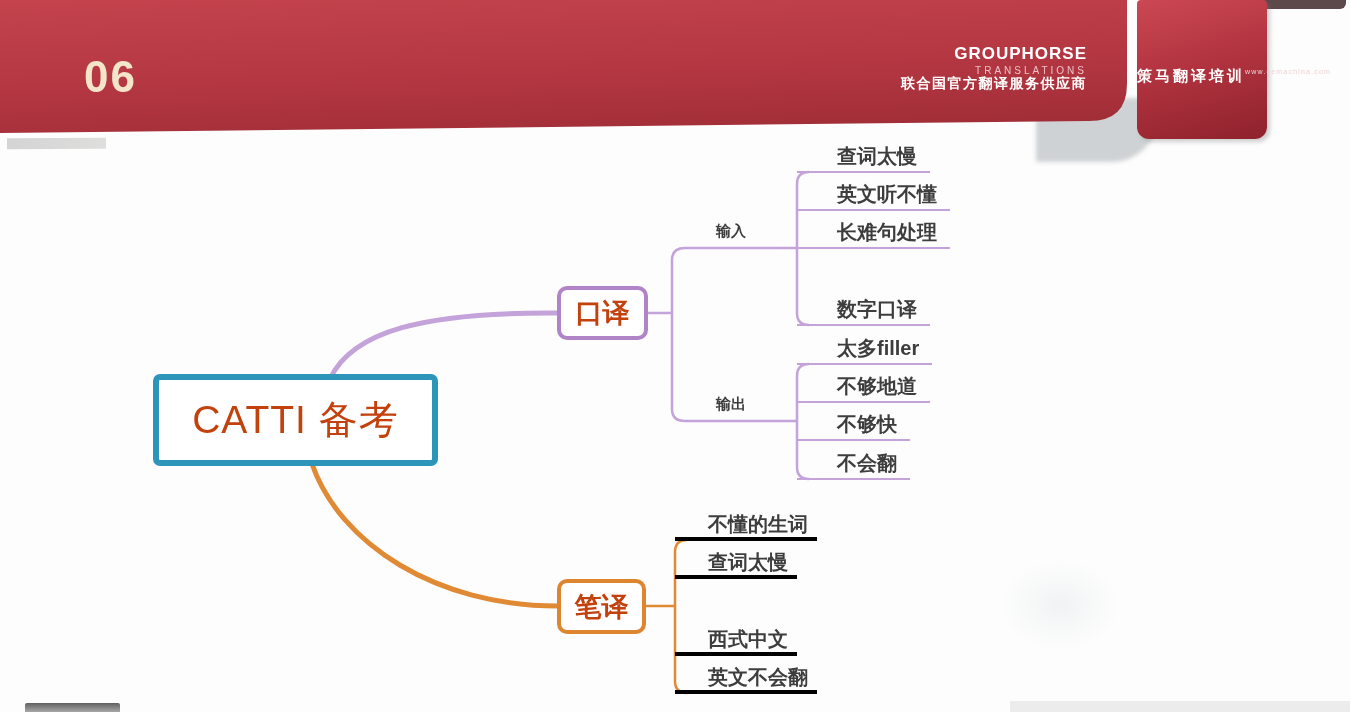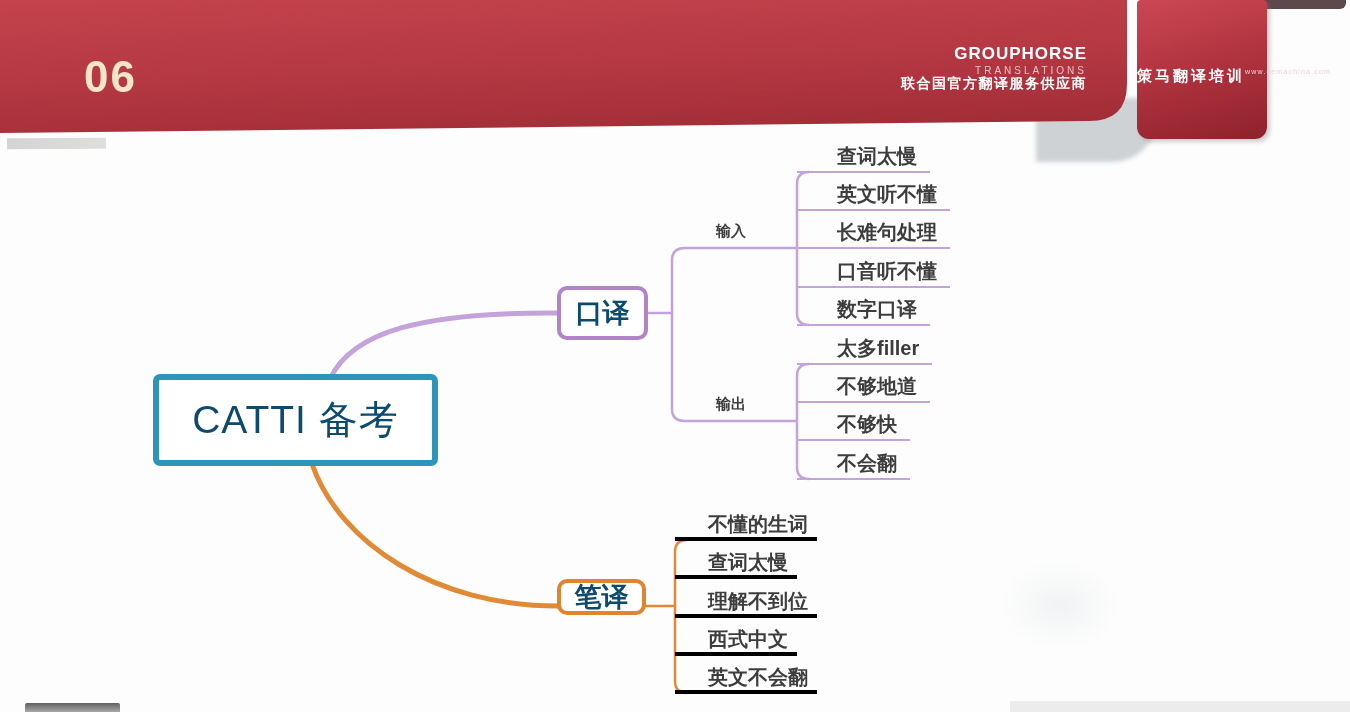--- a/index.html
+++ b/index.html
@@ -30,26 +30,26 @@
     border-radius:4px 4px 12px 12px;box-shadow:3px 3px 4px rgba(120,120,120,.35);
     display:flex;align-items:center;}
   .badge-logo{margin-top:17px;}
   .badge-name{font-family:"DejaVu Serif","Liberation Serif",serif;font-size:15px;font-weight:700;
     color:#fff;letter-spacing:3px;margin-top:13px;white-space:nowrap;}
   .badge-url{font-size:7px;color:#f0d2d2;letter-spacing:1.2px;margin-top:3px;white-space:nowrap;}
 
   
   .connectors{position:absolute;left:0;top:0;z-index:5;}
   .node{position:absolute;background:#fff;display:flex;align-items:center;justify-content:center;
-    box-sizing:border-box;color:#0c4a6e;z-index:6;white-space:nowrap;text-align:center;}
+    box-sizing:border-box;color:#c2410c;z-index:6;white-space:nowrap;text-align:center;}
   .root{left:153px;top:374px;width:285px;height:92px;border:6px solid #2c95b9;border-radius:7px;
     font-size:39px;font-weight:500;letter-spacing:1px;}
   .branch{font-size:27px;font-weight:600;border-radius:10px;}
   .branch-kouyi{left:557px;top:286px;width:91px;height:54px;border:4px solid #b184c8;}
-  .branch-biyi{left:557px;top:579px;width:89px;height:36px;border:4px solid #de862f;}
+  .branch-biyi{left:557px;top:579px;width:89px;height:55px;border:4px solid #de862f;}
   .group-label{position:absolute;width:130px;text-align:center;font-size:15px;font-weight:600;
     color:#3d3d3d;z-index:6;white-space:nowrap;}
   .glabel-in{left:666px;top:222px;}
   .glabel-out{left:666px;top:395px;}
   .leaf{position:absolute;box-sizing:border-box;height:30px;line-height:27px;font-size:20px;
     font-weight:600;color:#3d3d3d;white-space:nowrap;z-index:6;}
   .leaf.p{left:797px;border-bottom:2px solid #c3a3d9;padding:0 13px 0 40px;}
   .leaf.o{left:675px;border-bottom:4px solid #000000;padding:0 9px 0 33px;}
 
   
@@ -120,30 +120,28 @@
   <div class="node branch branch-biyi">
     <span>笔译</span>
   </div>
 
   <div class="group-label glabel-in">输入</div>
   <div class="group-label glabel-out">输出</div>
 
   <div class="leaf p" style="top:143px">查词太慢</div>
   <div class="leaf p" style="top:181px">英文听不懂</div>
   <div class="leaf p" style="top:219px">长难句处理</div>
-  <div class="leaf p" style="top:258px">口音听不懂</div>
   <div class="leaf p" style="top:296px">数字口译</div>
 
   <div class="leaf p" style="top:335px">太多filler</div>
   <div class="leaf p" style="top:373px">不够地道</div>
   <div class="leaf p" style="top:411px">不够快</div>
   <div class="leaf p" style="top:450px">不会翻</div>
 
   <div class="leaf o" style="top:511px">不懂的生词</div>
   <div class="leaf o" style="top:549px">查词太慢</div>
-  <div class="leaf o" style="top:588px">理解不到位</div>
   <div class="leaf o" style="top:626px">西式中文</div>
   <div class="leaf o" style="top:664px">英文不会翻</div>
 
   <div class="smudge"></div>
   <div class="bottom-right-band"></div>
   <div class="bottom-left-bar"></div>
 </div>
 
 </body></html>

